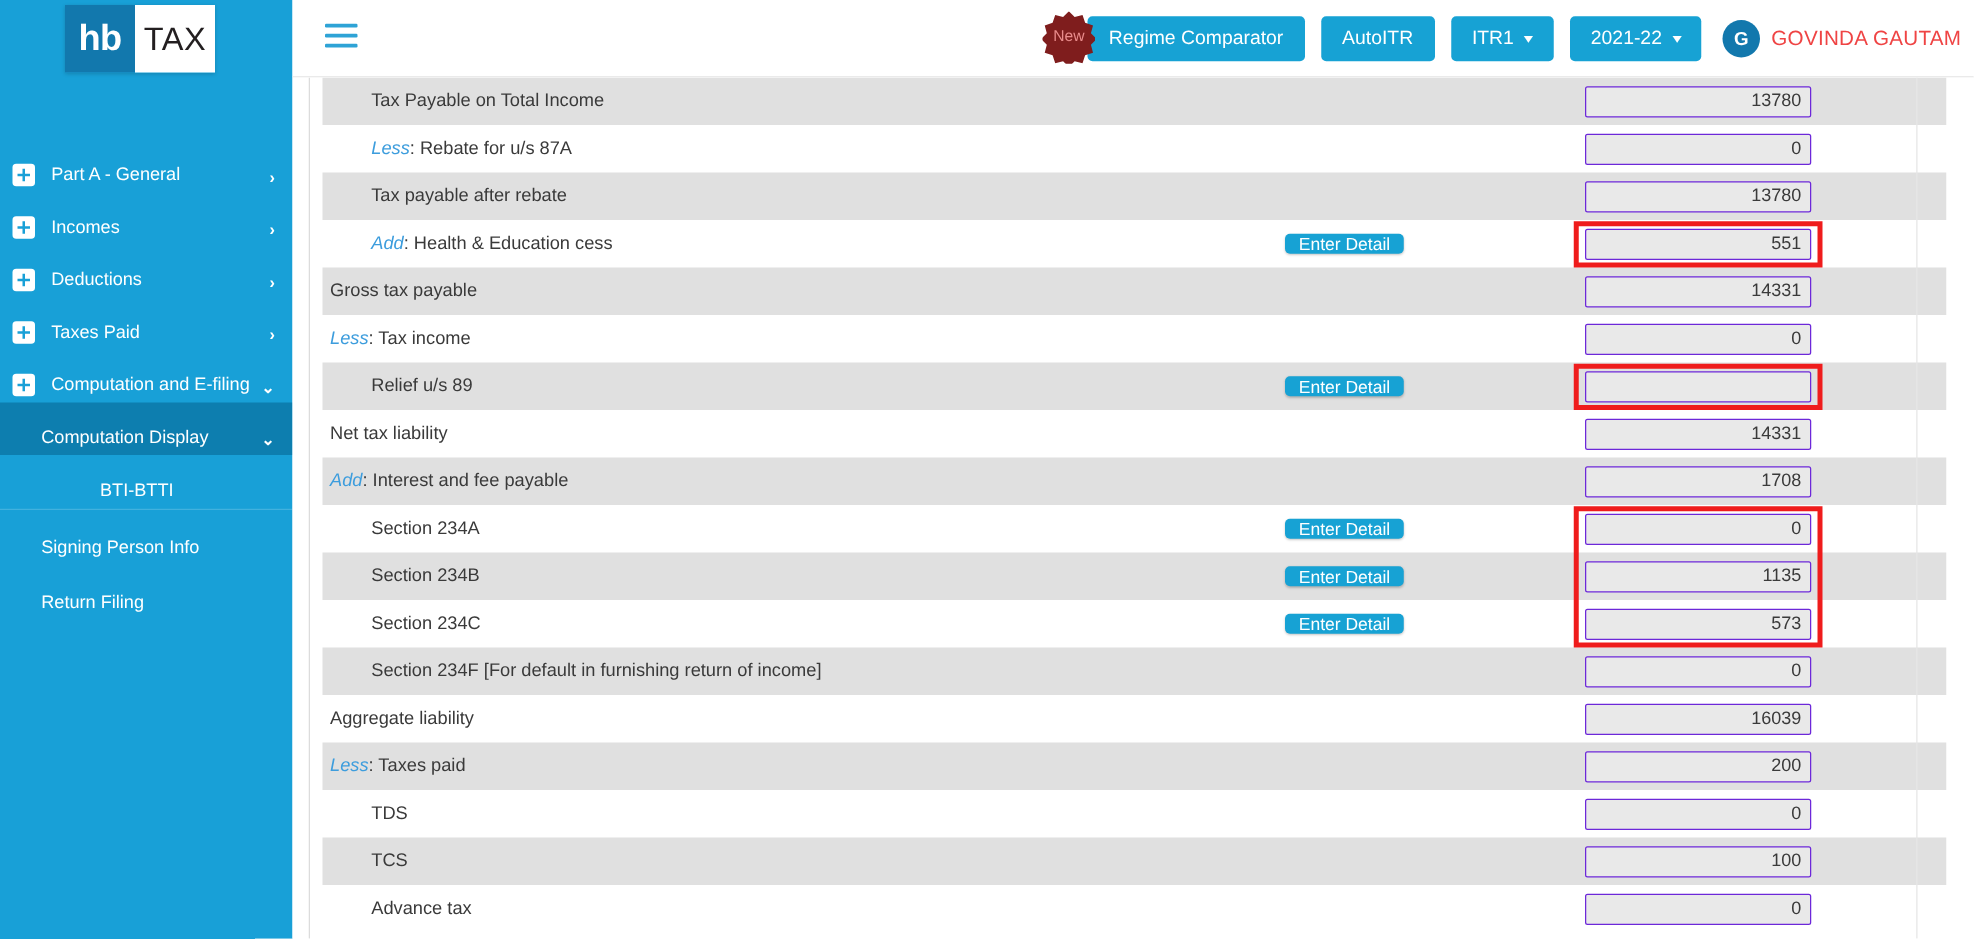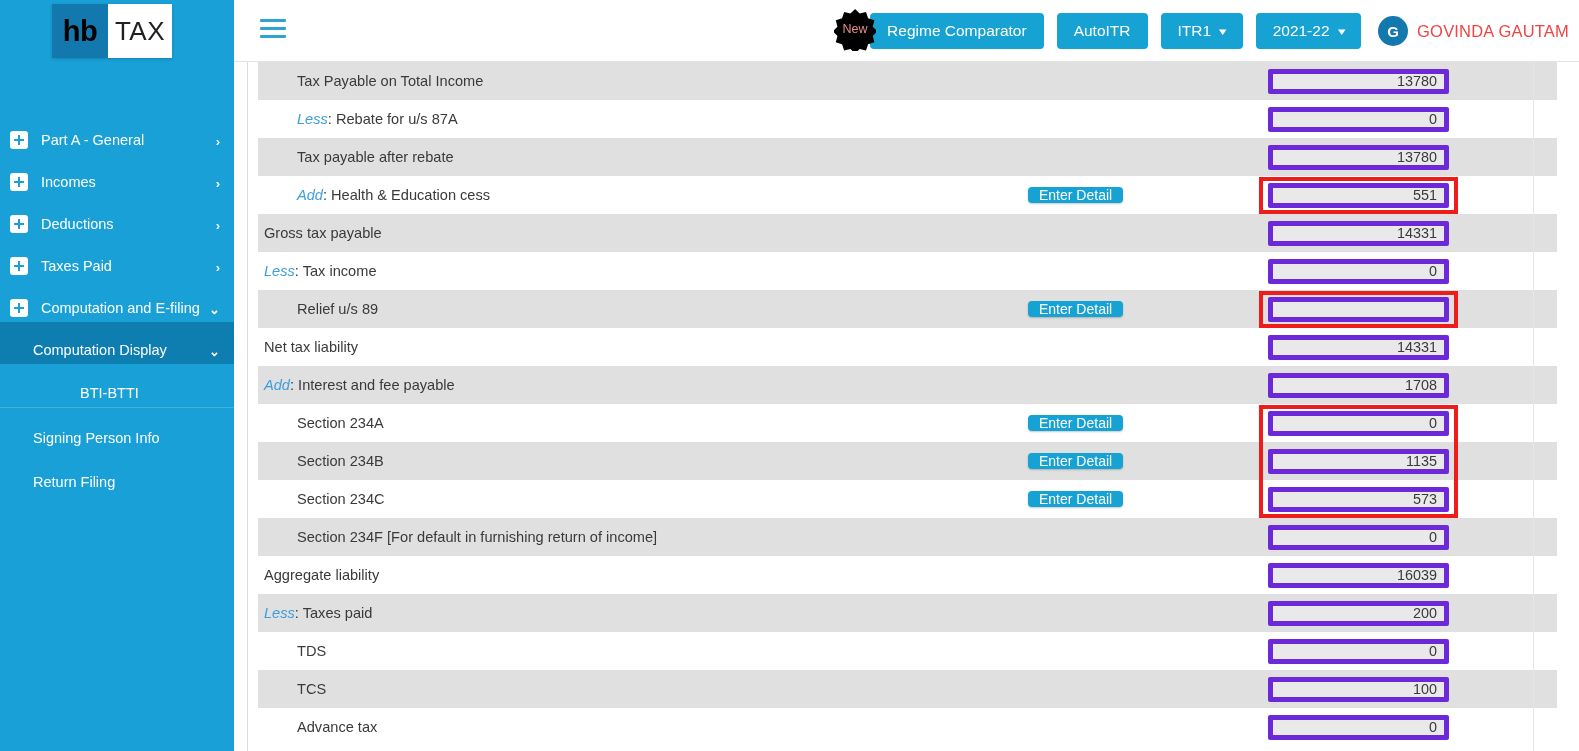--- a/index.html
+++ b/index.html
@@ -30,21 +30,21 @@
   .logo-wrap {
     position: absolute;
     left: 52px; top: 4px;
     width: 120px; height: 54px;
     display: flex;
     align-items: stretch;
     box-shadow: 0 1px 3px rgba(0,0,0,0.18);
   }
   .logo-hb {
     background: #1278ad;
-    color: #000000;
+    color: #ffffff;
     width: 56px;
     display: flex; align-items: center; justify-content: center;
     font-size: 29px;
     font-weight: 700;
     letter-spacing: -0.5px;
     font-family: "Liberation Sans", sans-serif;
   }
   .logo-tax {
     background: #ffffff;
     color: #231f20;
@@ -157,21 +157,21 @@
     font-size: 11px;
     line-height: 1;
     transform: scaleX(1.35);
     display: inline-block;
   }
   .regime-wrap { position: relative; display: flex; align-items: center; }
   .new-badge {
     position: absolute;
     left: -36px; top: -4px;
     width: 42px; height: 42px;
-    background: #000000;
+    background: #7f1d1d;
     color: #e98b8b;
     font-size: 12.5px;
     display: flex;
     align-items: center;
     justify-content: center;
     clip-path: polygon(50% 0%,61% 11%,76% 7%,81% 22%,96% 27%,92% 42%,103% 53%,
                        92% 64%,96% 79%,81% 84%,76% 99%,61% 95%,50% 106%,
                        39% 95%,24% 99%,19% 84%,4% 79%,8% 64%,-3% 53%,
                        8% 42%,4% 27%,19% 22%,24% 7%,39% 11%);
     z-index: 2;
@@ -266,21 +266,21 @@
     left: 1010px;
     top: 0;
     height: 38px;
     display: flex;
     align-items: center;
   }
   .val-input {
     width: 181px;
     height: 25px;
     background: #e9e9e9;
-    border: 5px solid #6d28d9;
+    border: 1px solid #6d28d9;
     border-radius: 2px;
     text-align: right;
     padding: 0 7px;
     font-size: 14.4px;
     font-family: "Liberation Sans", sans-serif;
     color: #3a3a3a;
     outline: none;
   }
   #table-rightedge {
     position: absolute;

